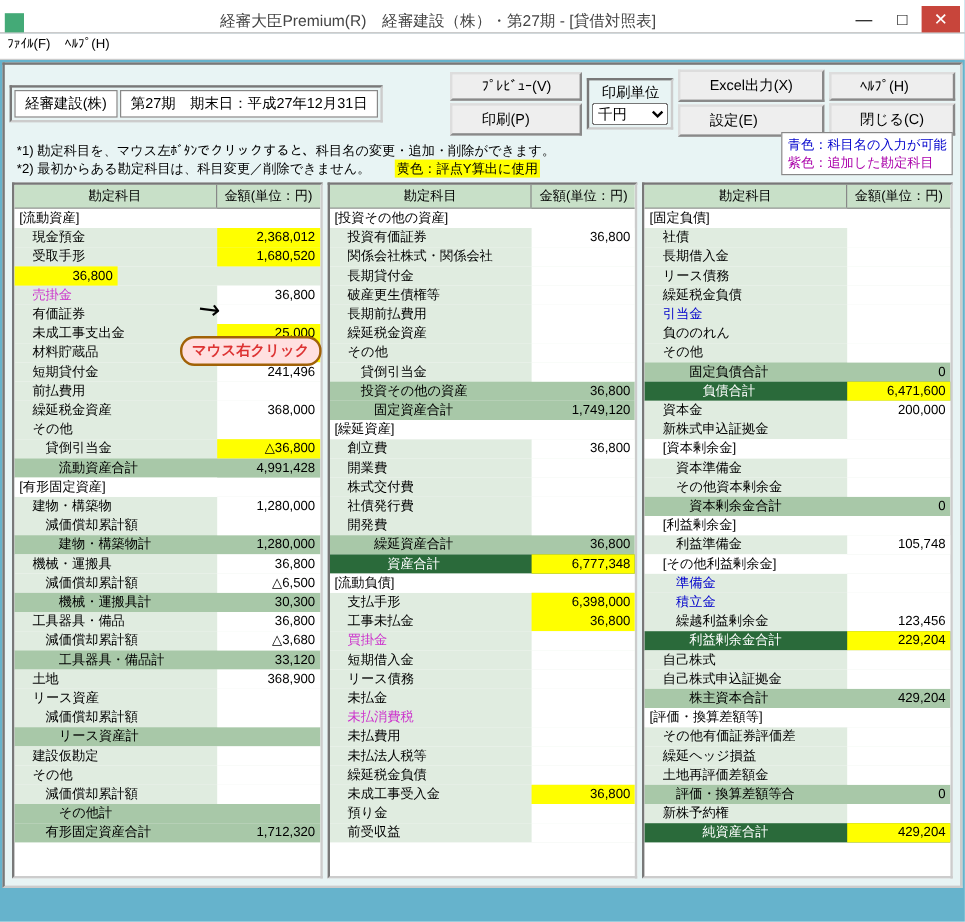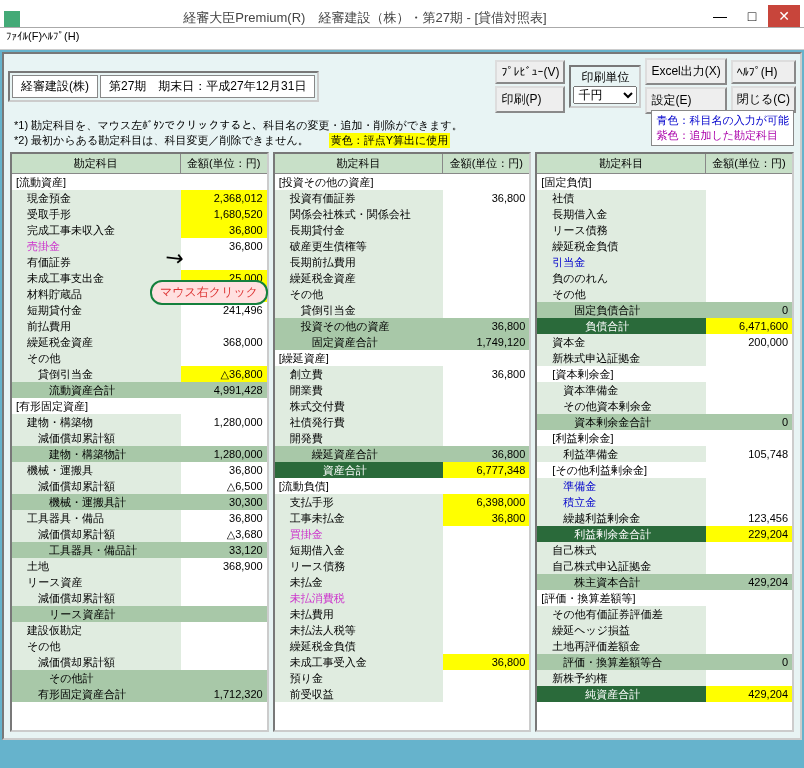--- a/index.html
+++ b/index.html
@@ -3,27 +3,27 @@
 <meta charset="utf-8">
 <style>
 *{box-sizing:border-box;margin:0;padding:0;font-family:"MS Gothic","MS UI Gothic","Meiryo",sans-serif;font-size:11px}
 body{background:#66b3cc;width:804px;height:768px;overflow:hidden}
 .titlebar{background:#fff;height:28px;display:flex;align-items:flex-end;padding:0 4px;border-bottom:1px solid #aaa}
 .title-icon{width:16px;height:16px;background:#4a7;margin-right:6px}
 .title-text{flex:1;text-align:center;color:#444;font-size:13px}
 .winbtn{display:flex}
 .winbtn div{width:32px;height:22px;display:flex;align-items:center;justify-content:center;font-size:14px;cursor:pointer}
 .winbtn .close{background:#c8453b;color:#fff}
-.menubar{background:#fff;height:22px;padding:2px 6px;border-bottom:1px solid #ccc;display:flex;}
+.menubar{background:#fff;height:22px;padding:2px 6px;border-bottom:1px solid #ccc;display:flex;gap:12px}
 .menubar span{cursor:pointer}
 .workspace{background:#e8f4f4;padding:4px;border:2px inset #ccc;margin:2px}
 .toprow{display:flex;gap:4px;align-items:center;margin-bottom:4px}
 .infobox{border:2px inset #ccc;padding:2px;display:flex;flex-direction:row;gap:2px}
 .infobox div{background:#fff;border:1px solid #888;padding:2px 8px;text-align:center;font-size:12px}
-.btn{border:2px outset #ddd;background:#eee;padding:3px 4px;cursor:pointer;font-size:12px;white-space:nowrap}
+.btn{border:2px outset #ddd;background:#eee;padding:3px 24px;cursor:pointer;font-size:12px;white-space:nowrap}
 .unitbox{border:2px inset #ccc;padding:2px}
 .unitbox .lbl{font-size:12px;text-align:center}
 .unitbox select{width:64px;font-size:12px}
 .rbtns{display:flex;flex-direction:column;gap:2px}
 .notes{margin:4px 6px;font-size:12px}
 .legend{position:absolute;right:10px;top:110px;border:1px solid #888;background:#fff;padding:2px 4px;font-size:11px}
 .legend .blue{color:#00c}
 .legend .purple{color:#a0a}
 .yellow-note{color:#000;background:#ff0;padding:0 2px}
 .cols{display:flex;gap:4px;margin:2px}
@@ -36,21 +36,21 @@
 .row .val{width:86px;text-align:right;padding-right:4px}
 .row.sec .label{background:#fff}
 .row.item{background:#e0ece0}
 .row.item .val{background:#fff}
 .row.hl .val{background:#ff0}
 .row.sub{background:#a8c8a8}
 .row.tot{background:#2a6a3a;color:#fff}
 .row.tot .val{background:#ff0;color:#000}
 .pink .label{color:#c3c}
 .blue .label{color:#00c}
-.callout{position:absolute;left:150px;top:280px;background:#ffe0e0;border:2px solid #15803d;border-radius:12px;padding:2px 8px;color:#d33;font-weight:normal;font-size:12px}
+.callout{position:absolute;left:150px;top:280px;background:#ffe0e0;border:2px solid #a16207;border-radius:12px;padding:2px 8px;color:#d33;font-weight:bold;font-size:12px}
 .arrow{position:absolute;left:165px;top:245px;font-size:22px;transform:rotate(-38deg)}
 </style>
 </head>
 <body>
 
 <div class="titlebar">
   <div class="title-icon"></div>
   <div class="title-text">経審大臣Premium(R)　経審建設（株）・第27期 - [貸借対照表]</div>
   <div class="winbtn">
     <div>—</div>
@@ -115,21 +115,20 @@
           </div>
           <div class="row item hl">
             <div class="label">　現金預金</div>
             <div class="val">2,368,012</div>
           </div>
           <div class="row item hl">
             <div class="label">　受取手形</div>
             <div class="val">1,680,520</div>
           </div>
           <div class="row item hl">
-            <div class="label">　完成工事未収入金</div>
             <div class="val">36,800</div>
           </div>
           <div class="row item pink">
             <div class="label">　売掛金</div>
             <div class="val">36,800</div>
           </div>
           <div class="row item">
             <div class="label">　有価証券</div>
             <div class="val"></div>
           </div>

